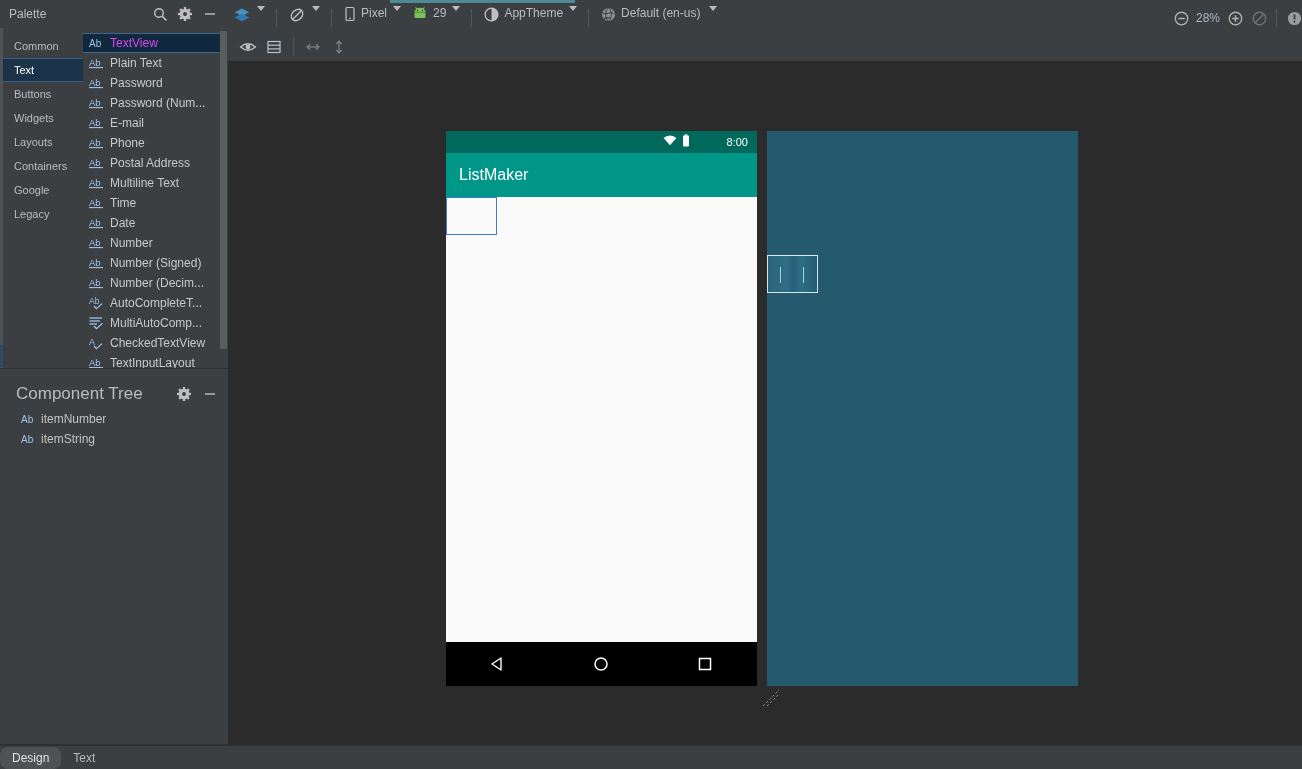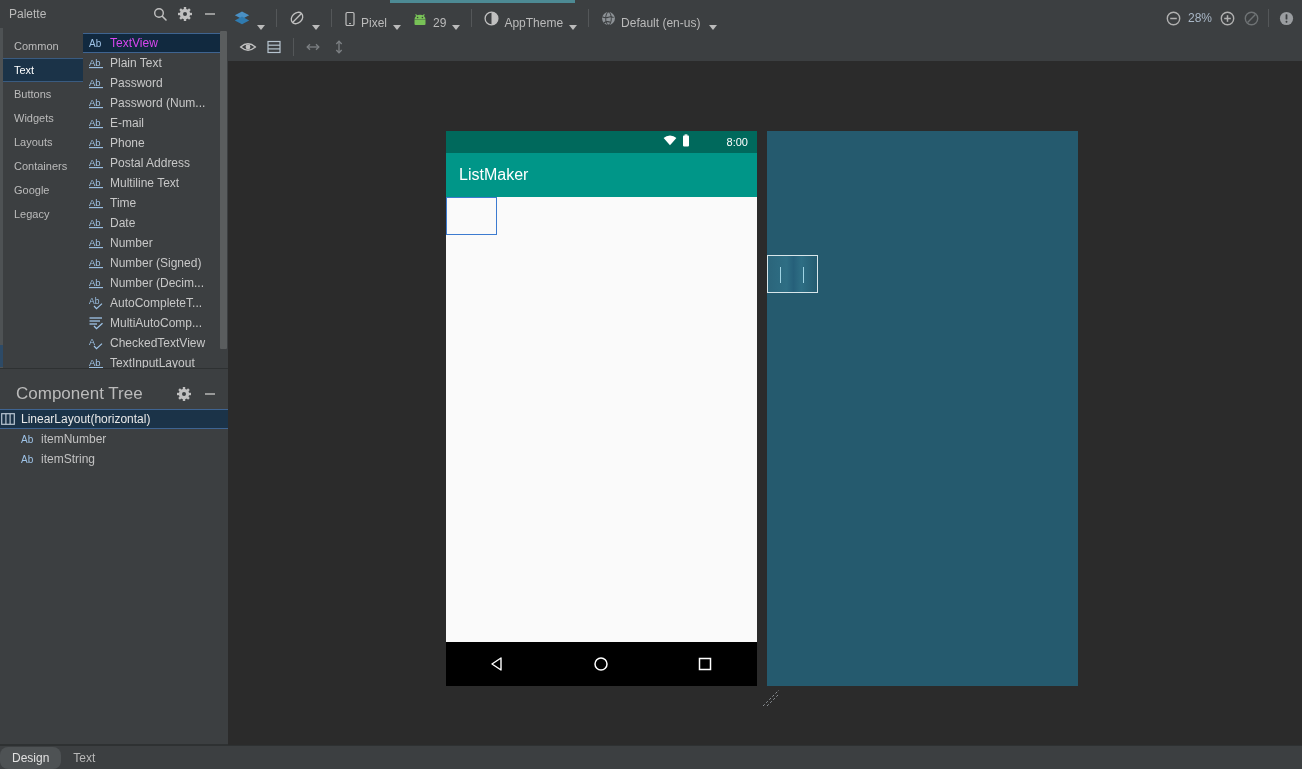--- a/index.html
+++ b/index.html
@@ -142,37 +142,37 @@
   }
   #tab-underline {
     position: absolute; left: 162px; top: 0; width: 185px; height: 3px;
     background: #4d8a94;
   }
   #toolbar-top .tb-inner {
     position: absolute; left: 0; top: 3px; height: 30px;
     display: flex; align-items: center;
   }
   .tb-btn {
-    display: flex; align-items: flex-end; height: 24px;
+    display: flex; align-items: flex-start; height: 24px;
     padding: 0 5px; gap: 4px; cursor: default;
   }
   .tb-btn .lbl { font-size: 12px; color: #bbbbbb; white-space: nowrap; }
   .caret {
     width: 0; height: 0;
     border-left: 4px solid transparent;
     border-right: 4px solid transparent;
     border-top: 5px solid #bbbbbb;
     margin-left: 2px;
   }
   .tb-sep {
     width: 1px; height: 18px; background: #545759; margin: 0 6px;
   }
   #toolbar-right {
     position: absolute; right: 0; top: 3px; height: 30px;
-    display: flex; align-items: center; padding-right: 8px;
+    display: flex; align-items: center; padding-right: 0;
   }
   .zoom-pct { font-size: 12px; color: #a9b7c6; margin: 0 7px; }
 
   #toolbar-second {
     position: absolute; left: 228px; top: 33px; width: 1074px; height: 28px;
     background: #3c3f41;
     display: flex; align-items: center;
     padding-left: 7px;
   }
   .tb2-btn { width: 26px; height: 24px; display: flex; align-items: center; justify-content: center; }
@@ -489,30 +489,20 @@
         </span>
         <span class="hdr-icon">
           <svg width="16" height="16" viewBox="0 0 16 16">
               <line x1="3" y1="8" x2="13" y2="8" stroke="#c0c0c0" stroke-width="1.4"></line>
             </svg>
         </span>
       </div>
     </div>
 
     <div id="ctree-body">
-        <div class="tree-row selected">
-          <span class="t-icon">
-            <svg width="14" height="14" viewBox="0 0 14 14">
-              <rect x="0.7" y="1.7" width="12.6" height="10.6" fill="none" stroke="#b9c6d2" stroke-width="1.2"></rect>
-              <line x1="4.9" y1="1.7" x2="4.9" y2="12.3" stroke="#b9c6d2" stroke-width="1.2"></line>
-              <line x1="9.1" y1="1.7" x2="9.1" y2="12.3" stroke="#b9c6d2" stroke-width="1.2"></line>
-            </svg>
-          </span>
-          <span class="t-label">LinearLayout(horizontal)</span>
-        </div>
         <div class="tree-row">
           <span class="tree-indent"></span>
           <span class="t-icon">
             <svg width="15" height="14" viewBox="0 0 15 14">
               <text x="0" y="10.5" font-family="Liberation Sans, sans-serif" font-size="10" fill="#9fc4e8">Ab</text>
             </svg>
           </span>
           <span class="t-label">itemNumber</span>
         </div>
         <div class="tree-row">

